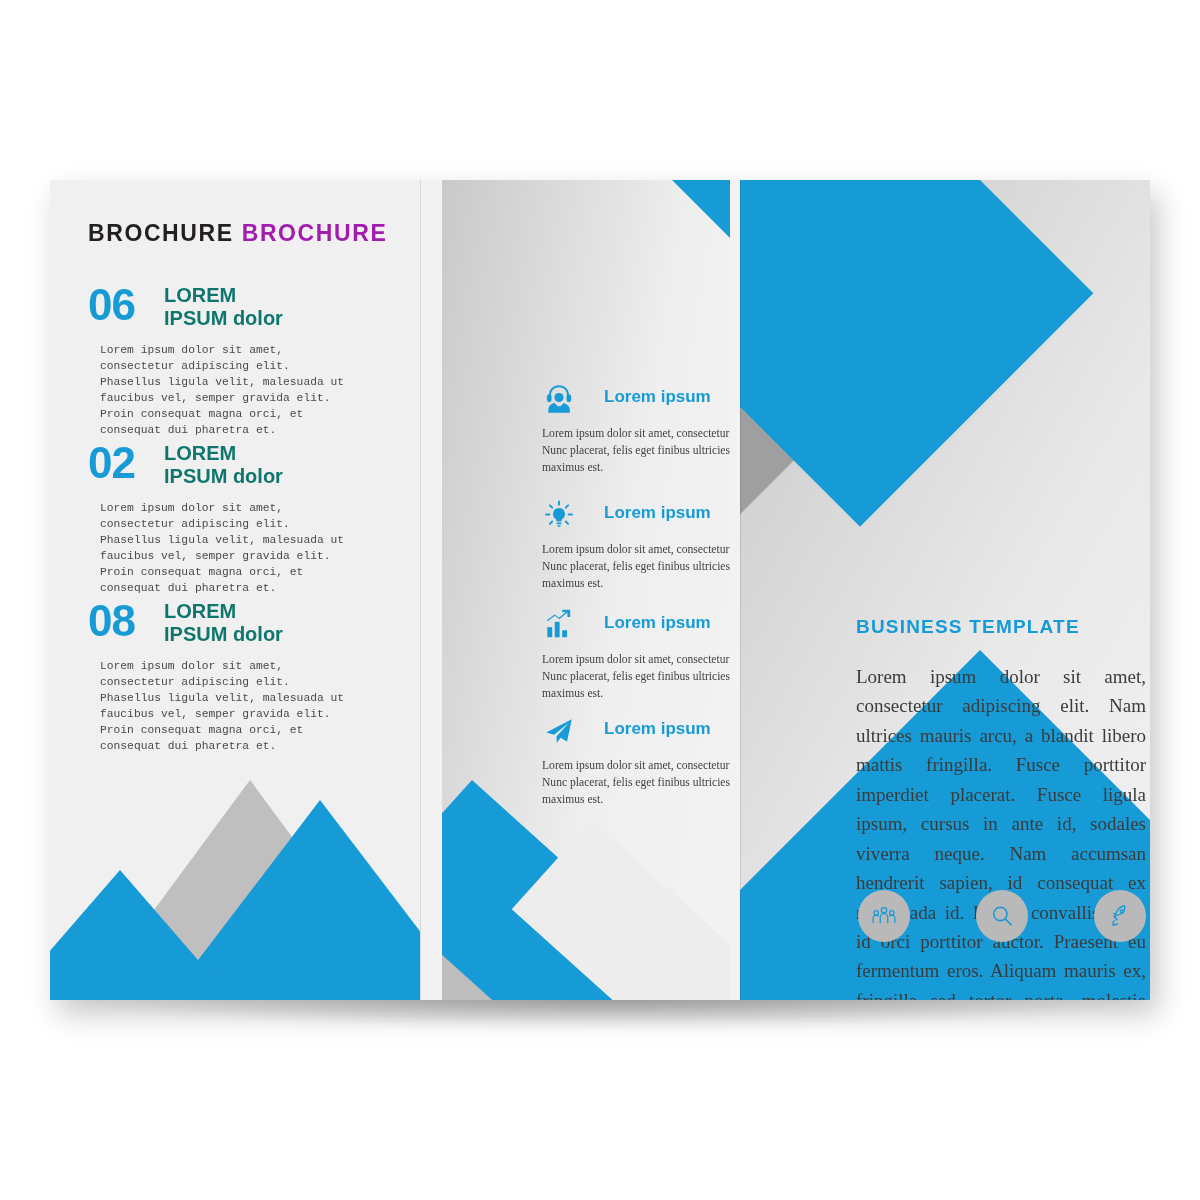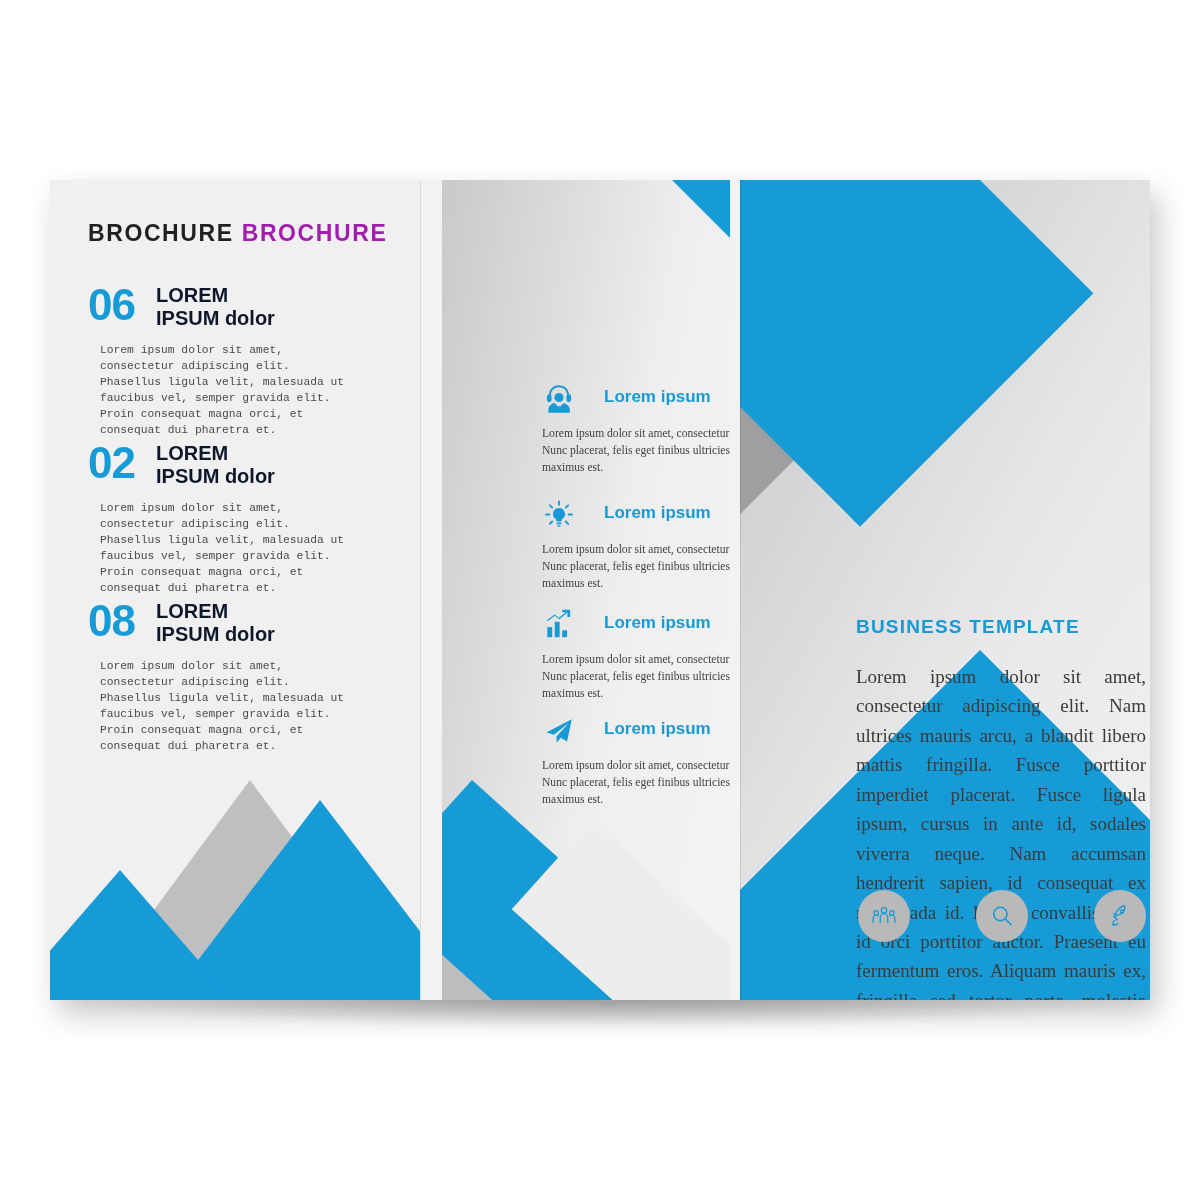--- a/index.html
+++ b/index.html
@@ -167,25 +167,25 @@
   .numblock .num {
     position: absolute;
     left: 0; top: 0;
     font-size: 44px;
     font-weight: bold;
     color: #179bd7;
     letter-spacing: -1px;
   }
   .numblock .head {
     position: absolute;
-    left: 68px; top: 4px;
+    left: 76px; top: 4px;
     width: 220px;
     font-size: 20px;
     font-weight: bold;
-    color: #0f172a;
+    color: #0f766e;
     line-height: 1.16;
   }
   .numblock .head .thin { font-weight: bold; }
   .numblock .body {
     position: absolute;
     left: 12px; top: 62px;
     width: 250px;
     font-size: 11.3px;
     line-height: 1.42;
     color: #4a4a4a;

